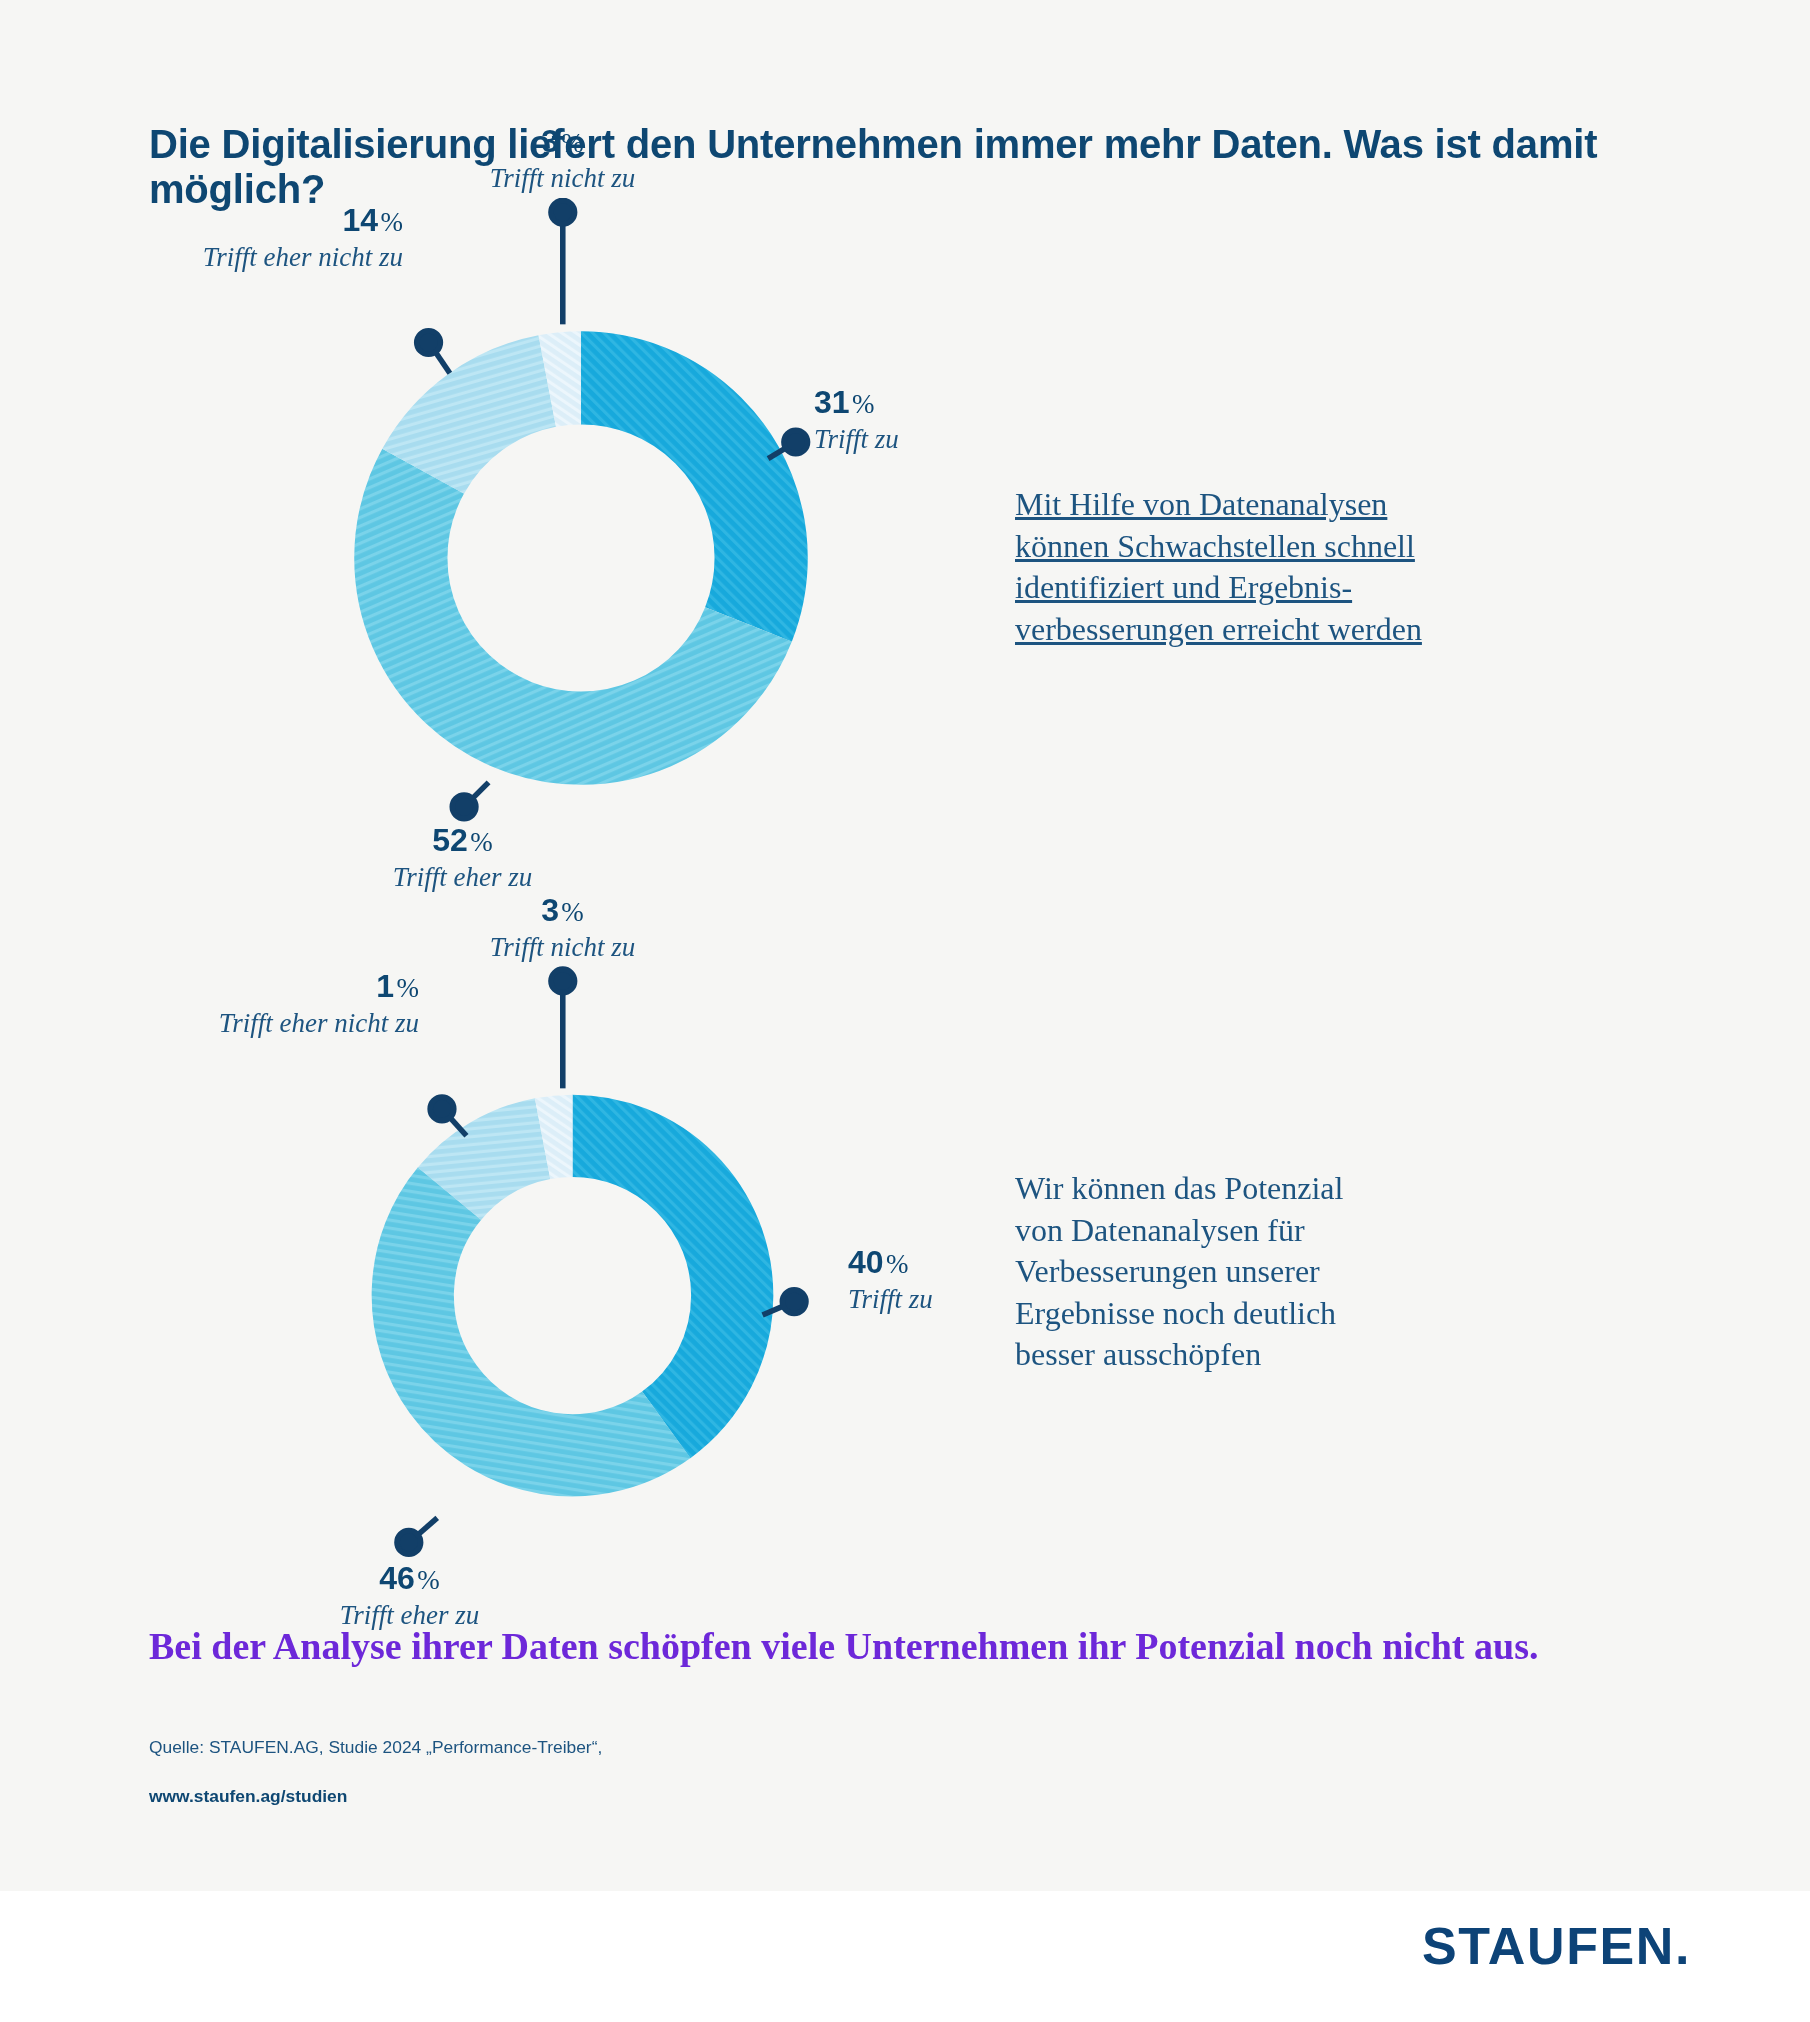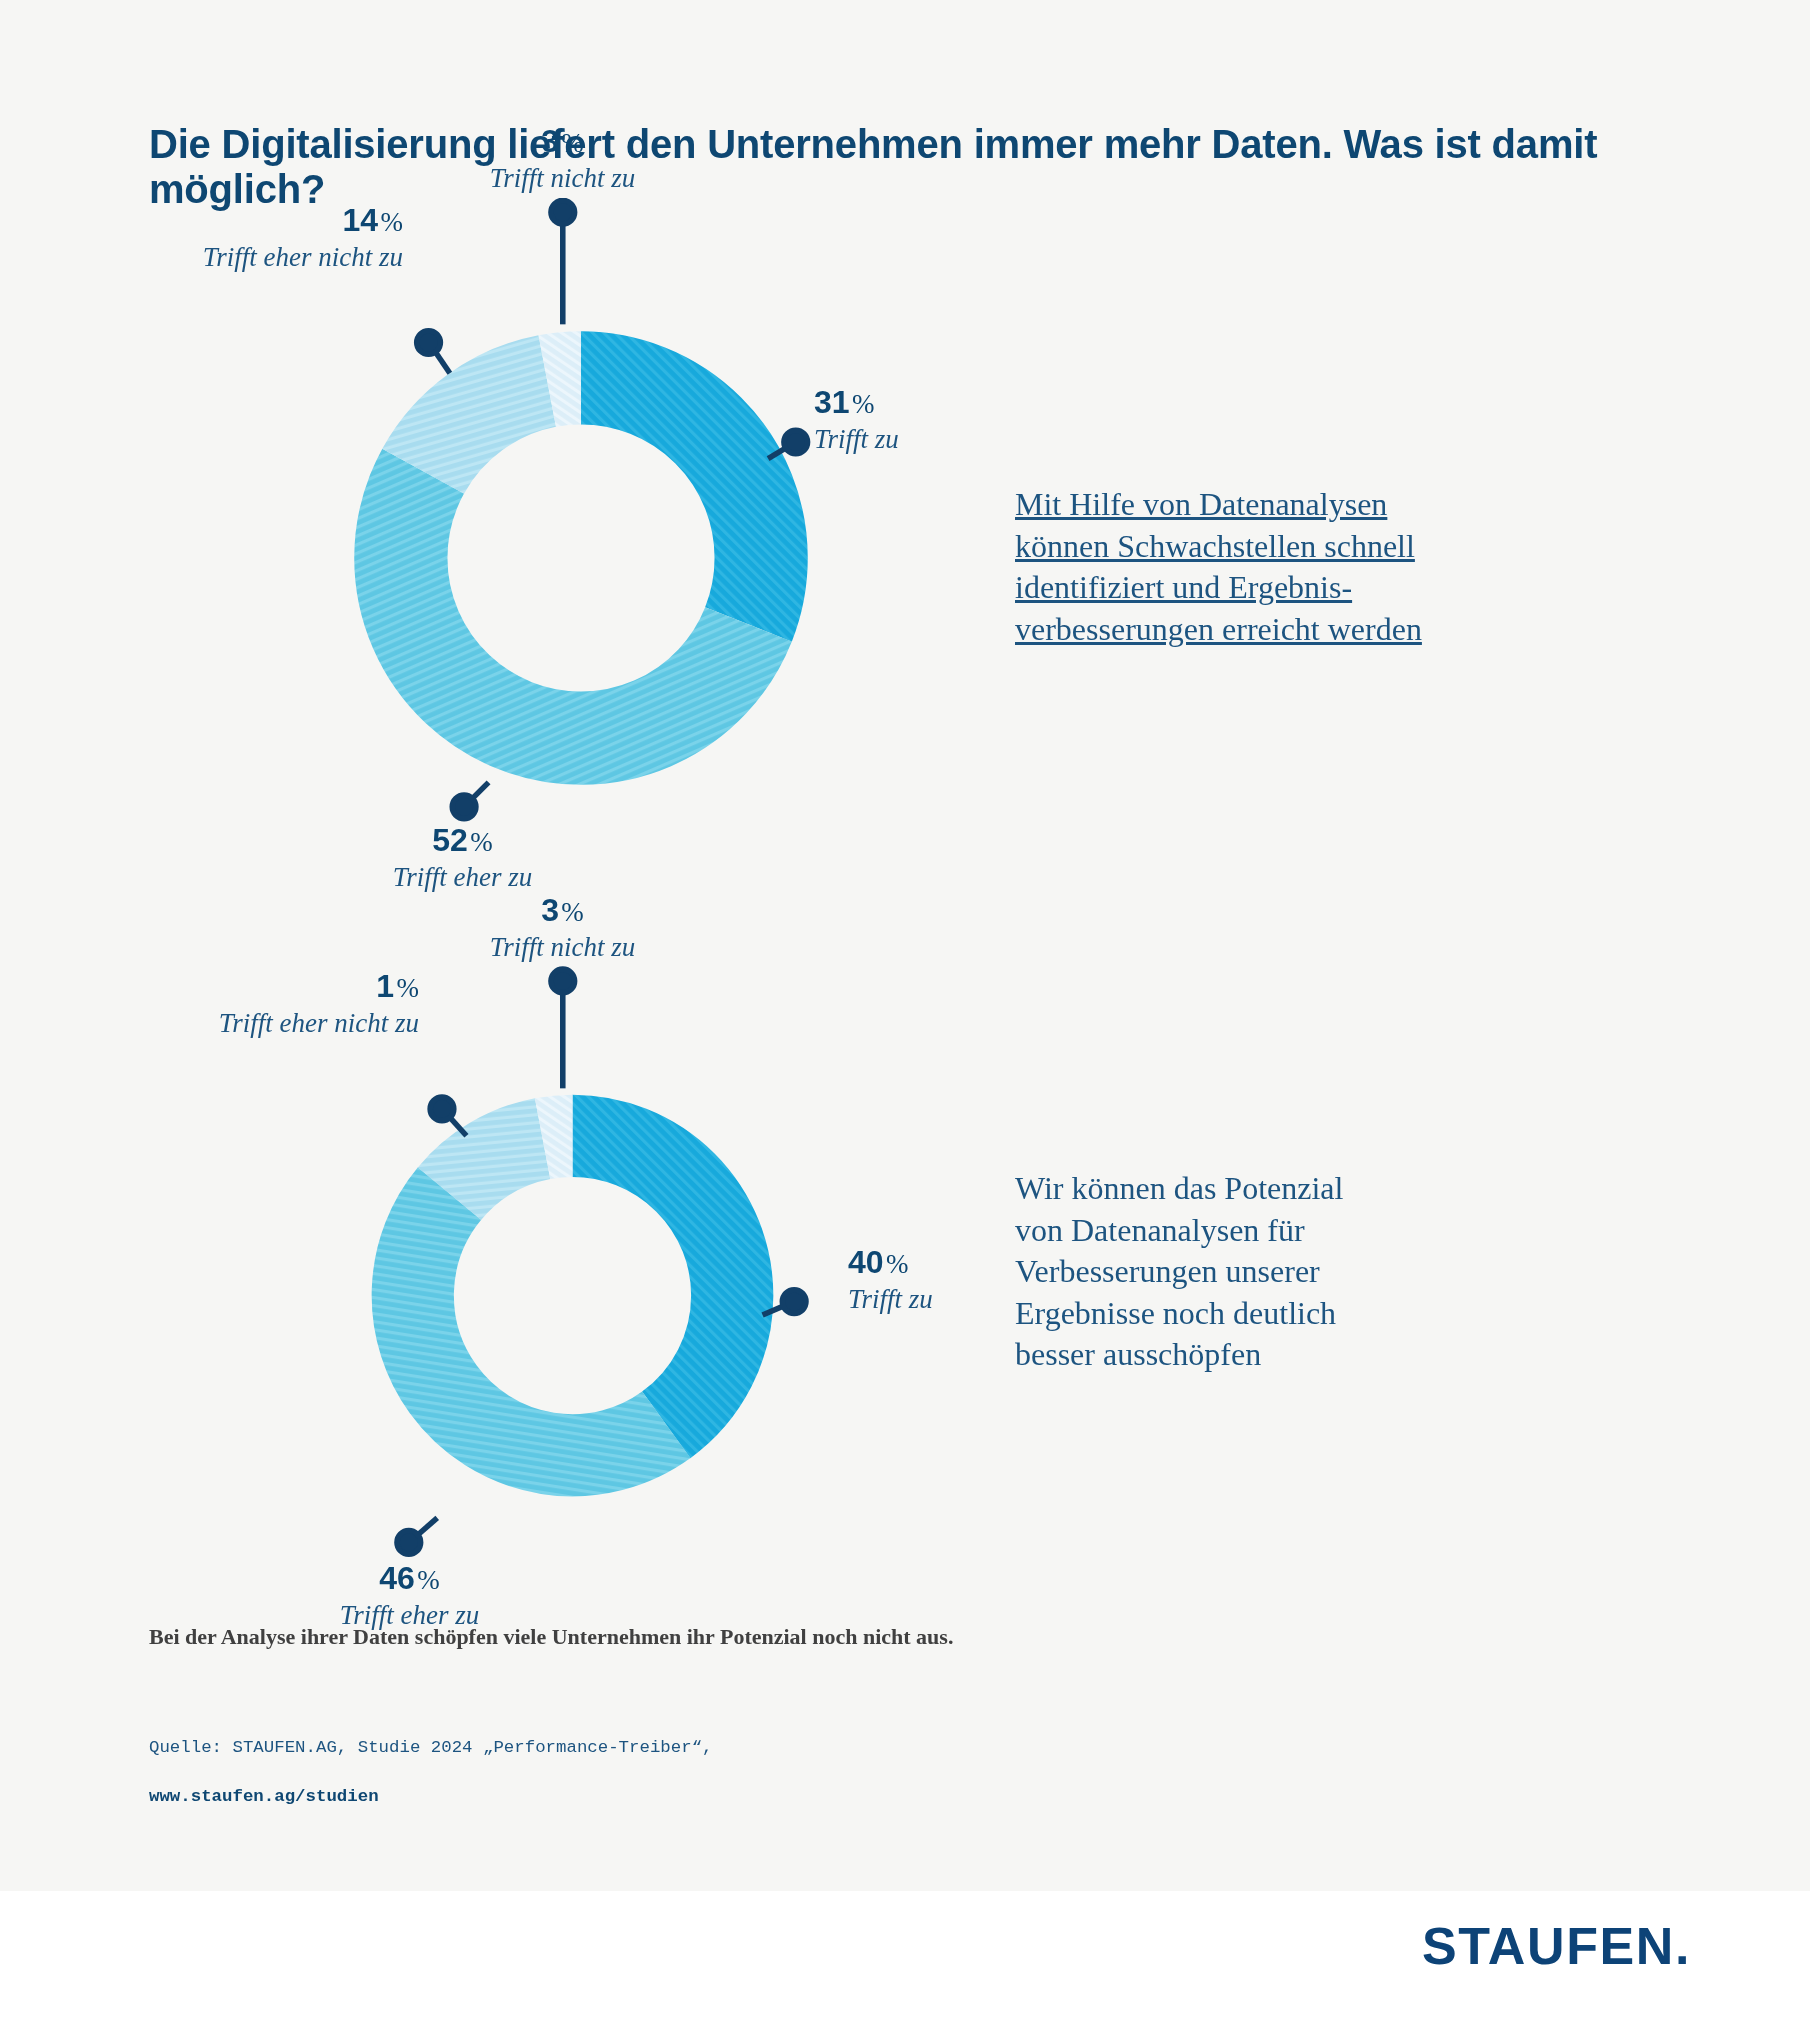--- a/index.html
+++ b/index.html
@@ -77,29 +77,29 @@
   #side-text-1 { left:1015px; top:484px; width:648px;text-decoration:underline; }
   #side-text-2 { left:1015px; top:1168px; width:600px; }
 
   
   .conclusion {
     position:absolute;
     left:149px; top:1624px;
     width:1541px;
     font-family:"Liberation Serif", serif;
     font-weight:bold;
-    font-size:22px;
-    color:#404040;
+    font-size:38px;
+    color:#6d28d9;
   }
 
   
   .source {
     position:absolute;
     left:149px; top:1735px;
-    font-family:Liberation Mono, monospace;
+    font-family:Liberation Sans, sans-serif;
     font-size:17.4px;
     line-height:1.45;
     color:#1d5480;
   }
   .source .line2 { font-weight:bold; color:#0e4772;margin-top:24px; }
 
   
   .footer-bar {
     position:absolute;
     left:0; top:1891px;

